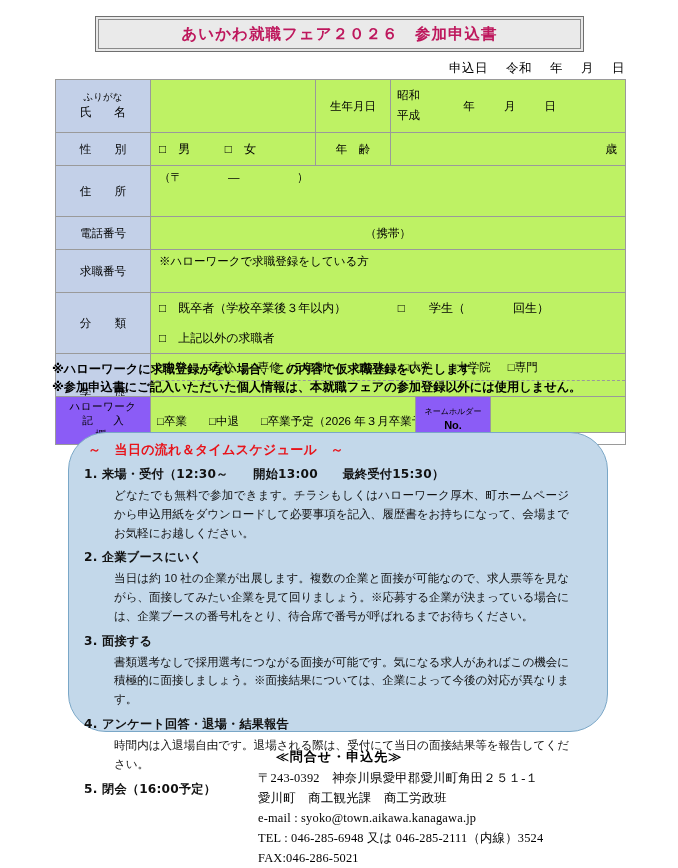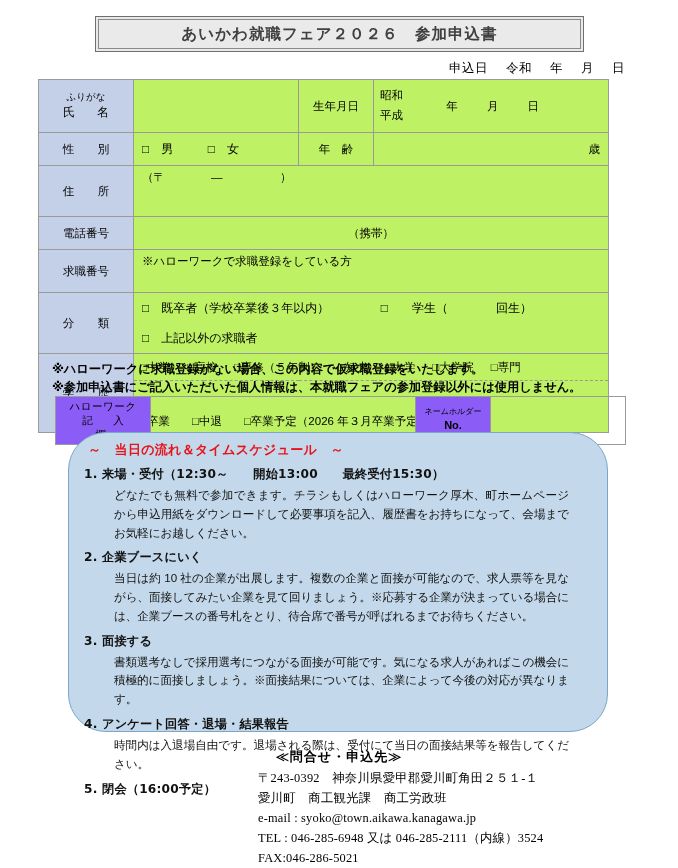--- a/index.html
+++ b/index.html
@@ -42,21 +42,21 @@
     display: flex;
     align-items: center;
     justify-content: center;
     background: #eaeaea;
   }
   .title-text {
     font-family: Liberation Serif, serif;
     font-size: 15.5px;
     font-weight: bold;
     letter-spacing: 1px;
-    color: #404040;
+    color: #be185d;
     white-space: nowrap;
   }
 
   
   .appdate {
     position: absolute;
     left: 0;
     top: 60px;
     width: 625px;
     text-align: right;
@@ -64,21 +64,21 @@
     font-family: "Liberation Sans", sans-serif;
     letter-spacing: 0.5px;
     white-space: nowrap;
   }
   .appdate span { margin-left: 14px; }
   .appdate .lbl { margin-left: 0; }
 
   
   table.form {
     position: absolute;
-    left: 38px;
+    left: 55px;
     top: 79px;
     width: 570px;
     border-collapse: collapse;
     table-layout: fixed;
     font-family: "Liberation Sans", sans-serif;
     font-size: 11.5px;
   }
   table.form td {
     border: 1px solid #9a9a9a;
     padding: 0;

